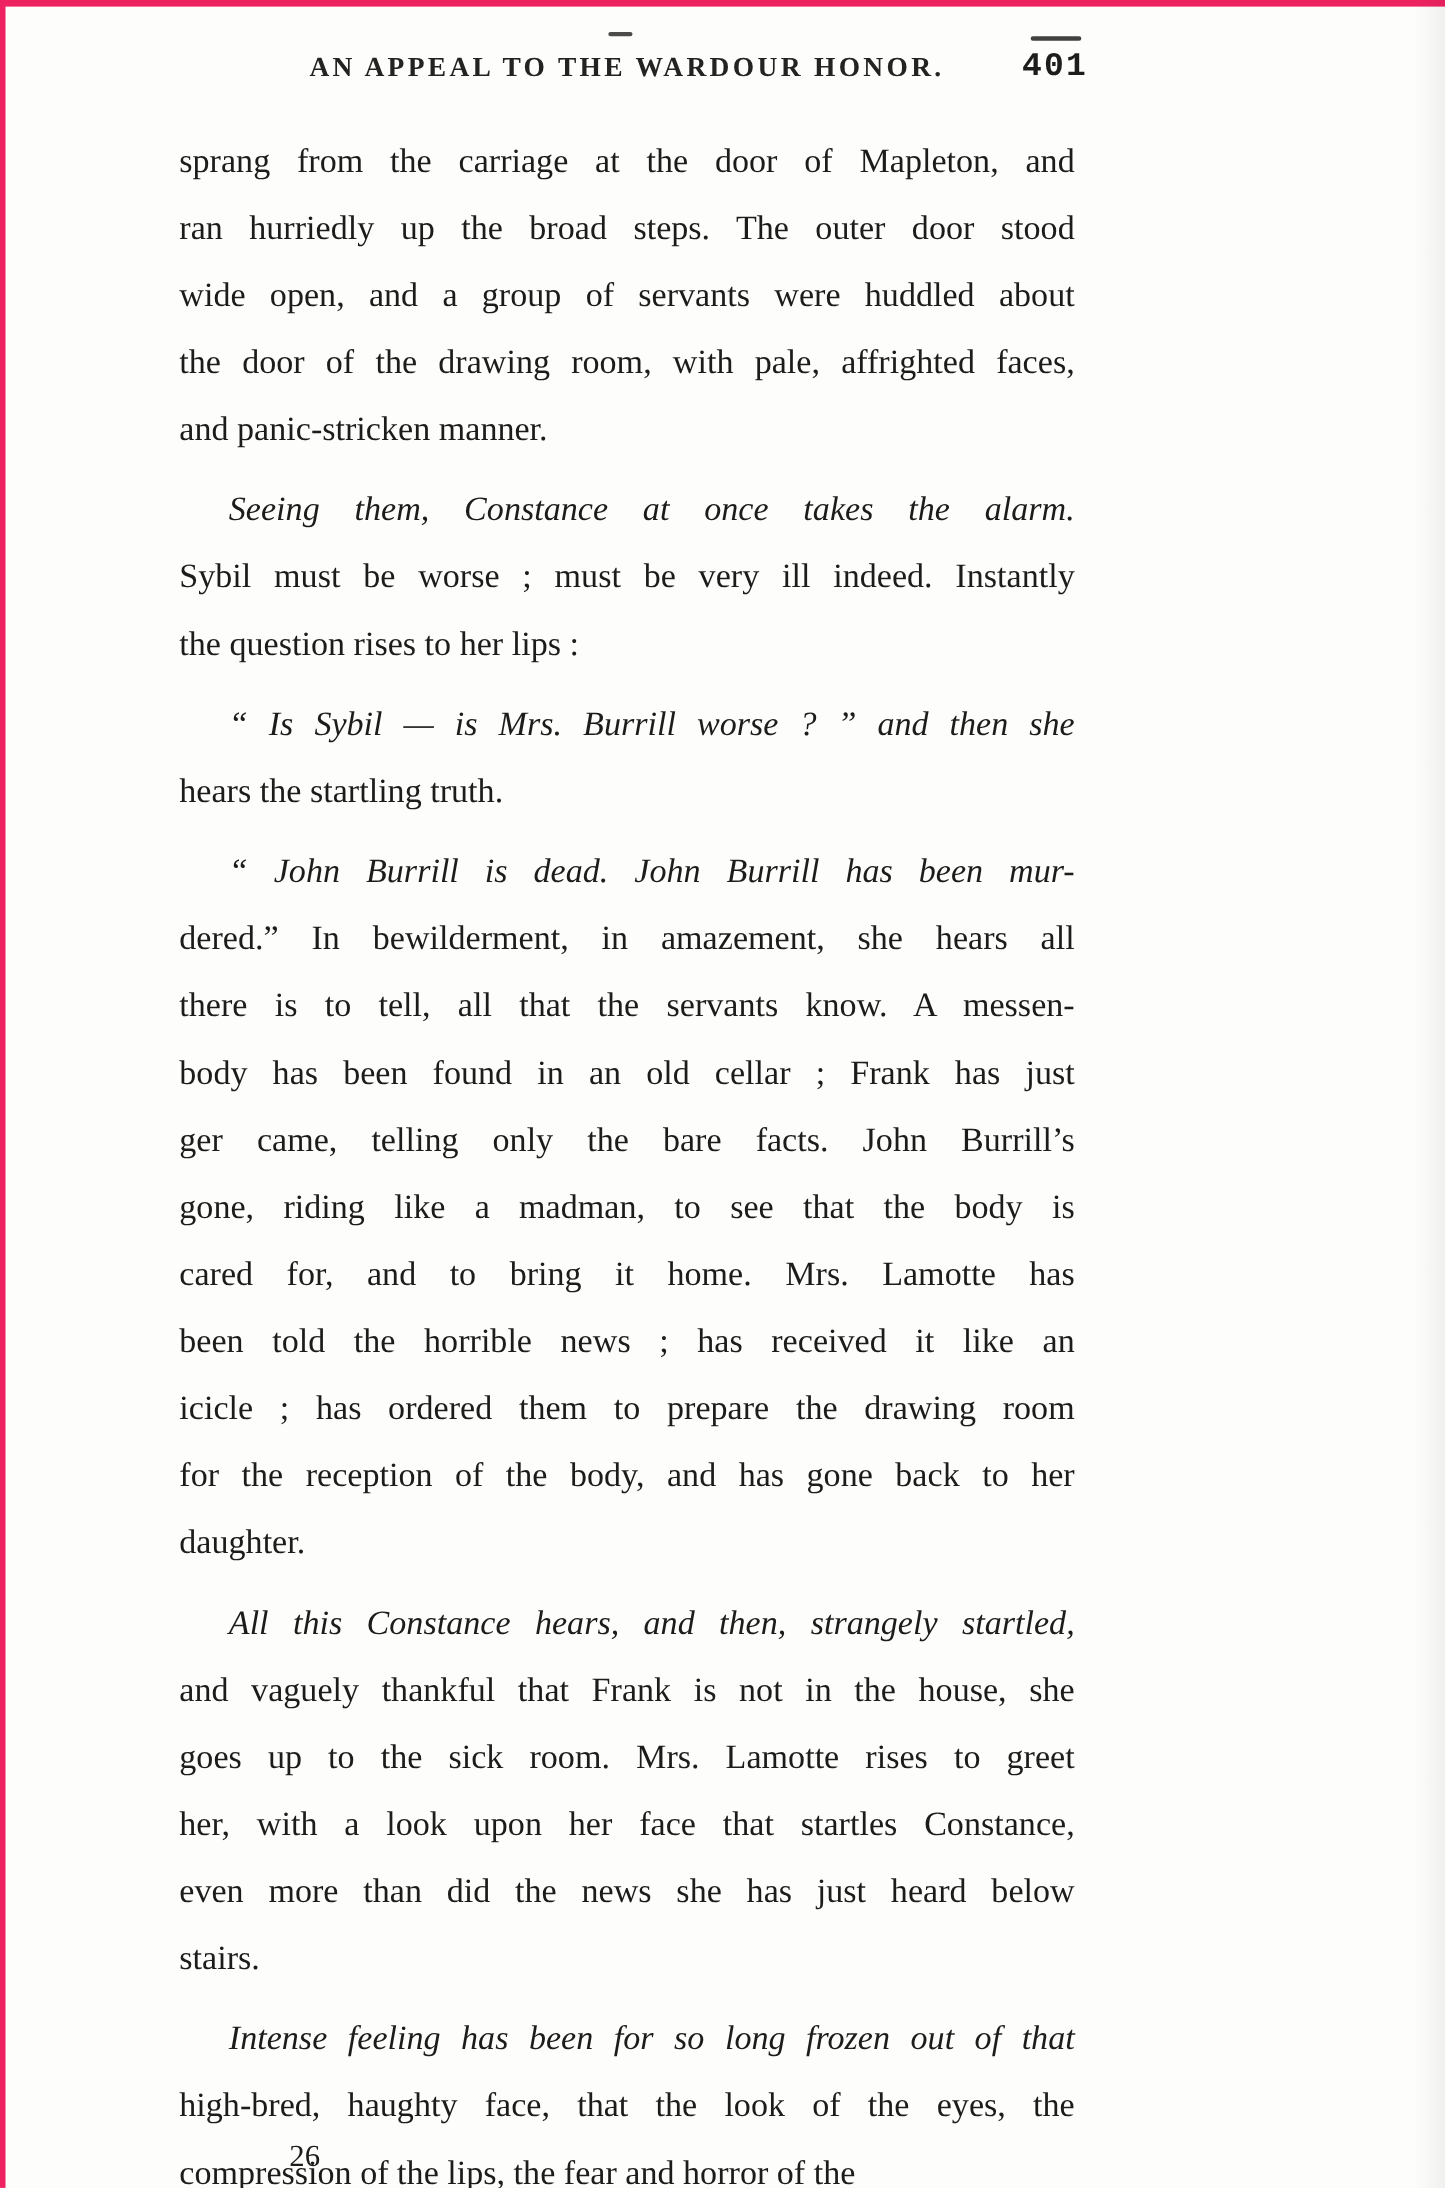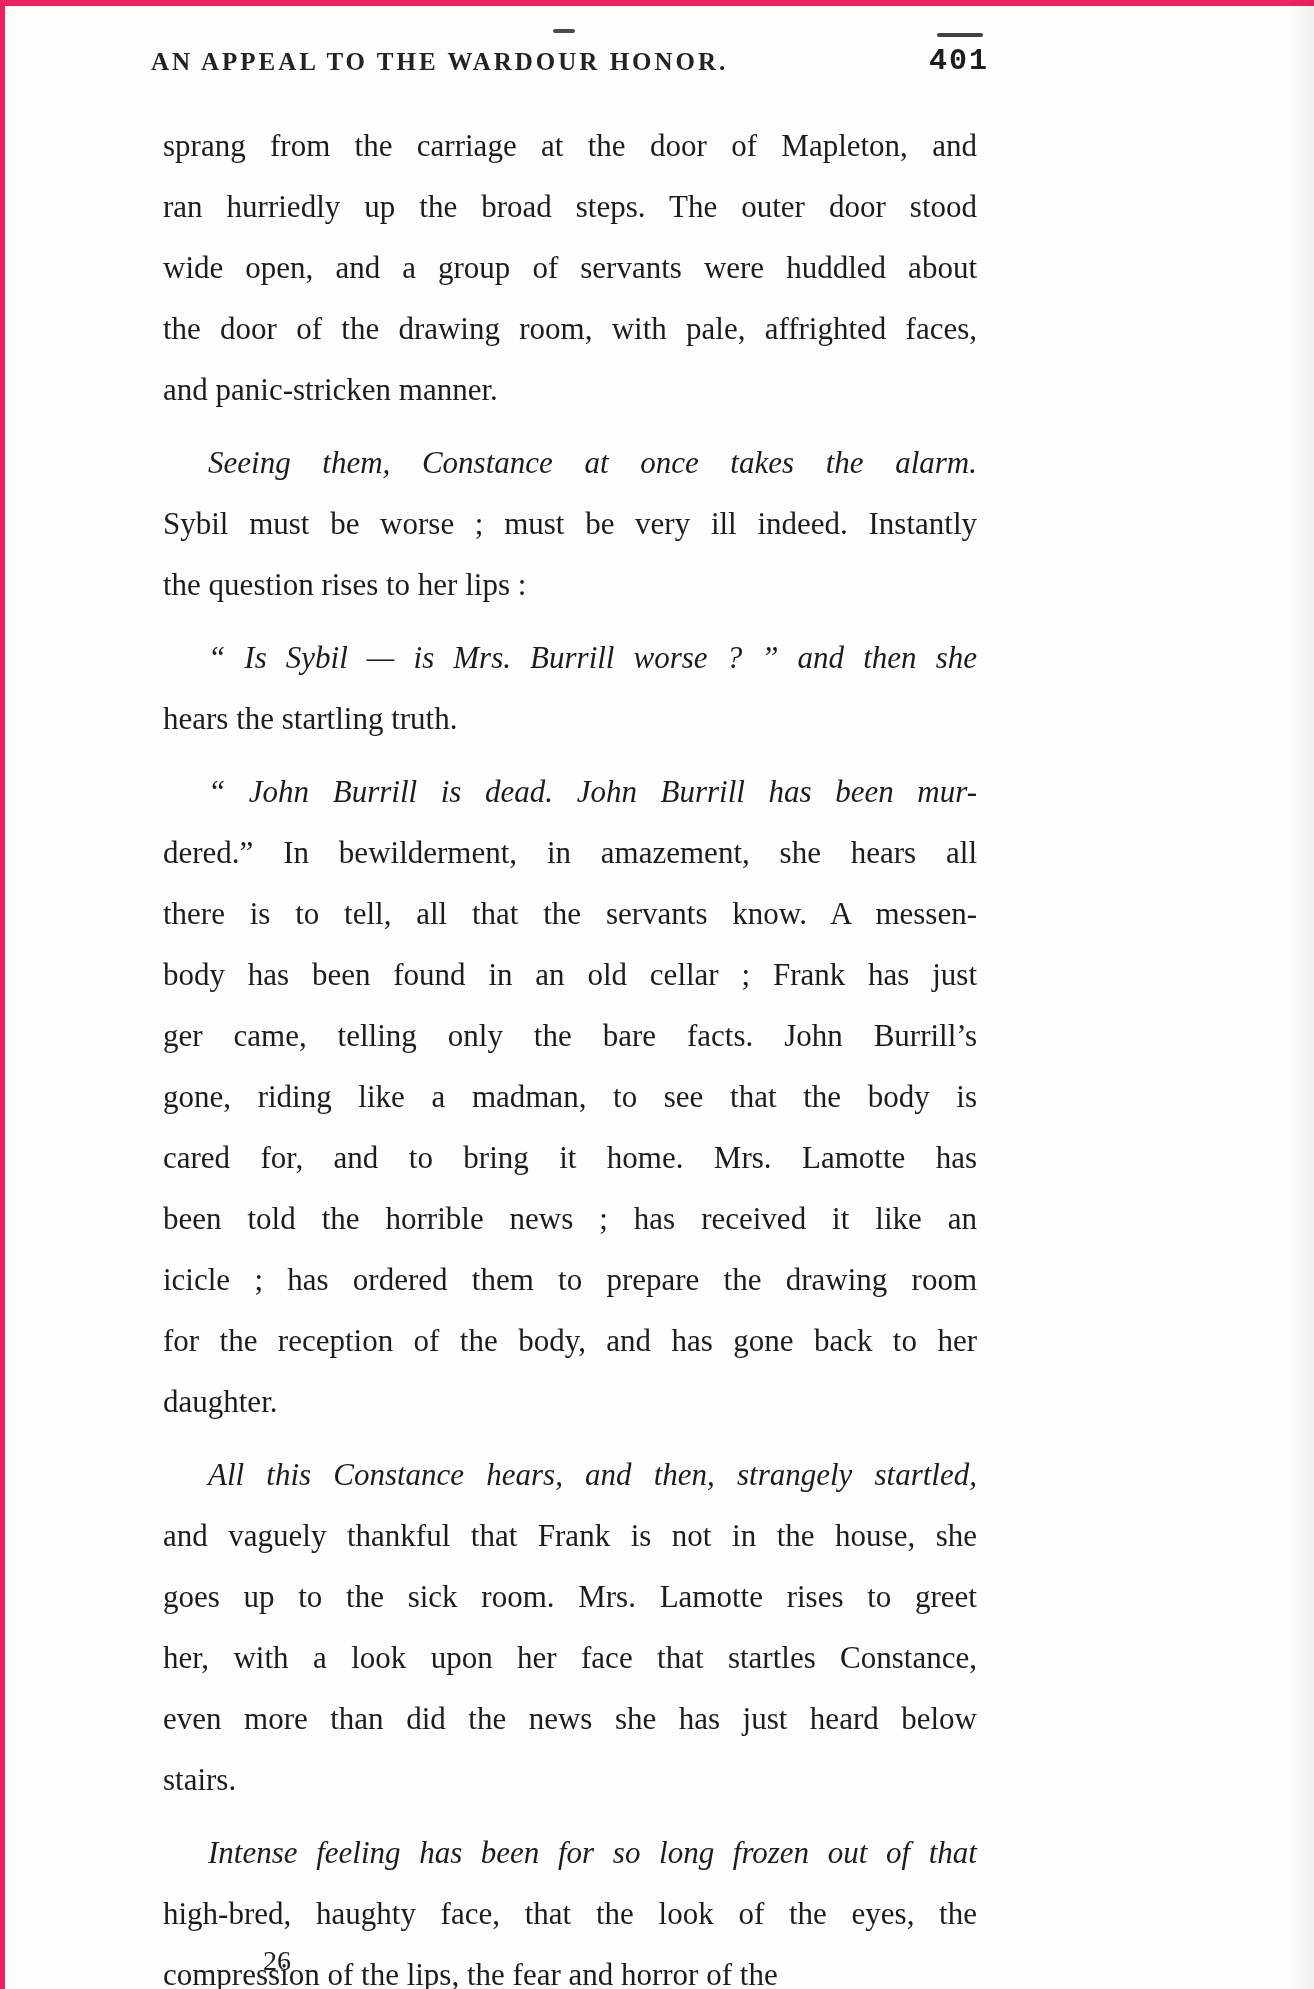--- a/index.html
+++ b/index.html
@@ -47,20 +47,21 @@
     position: absolute;
     left: 151px;
     top: 44px;
     width: 838px;
     height: 42px;
   }
   .header-title {
     position: absolute;
     left: 0; right: 0;
     top: 4px;
+    text-align: center;
     font-size: 25px;
     font-weight: bold;
     letter-spacing: 3px;
     color: #232321;
     white-space: nowrap;
   }
   .page-number {
     position: absolute;
     right: 0;
     top: 0;

